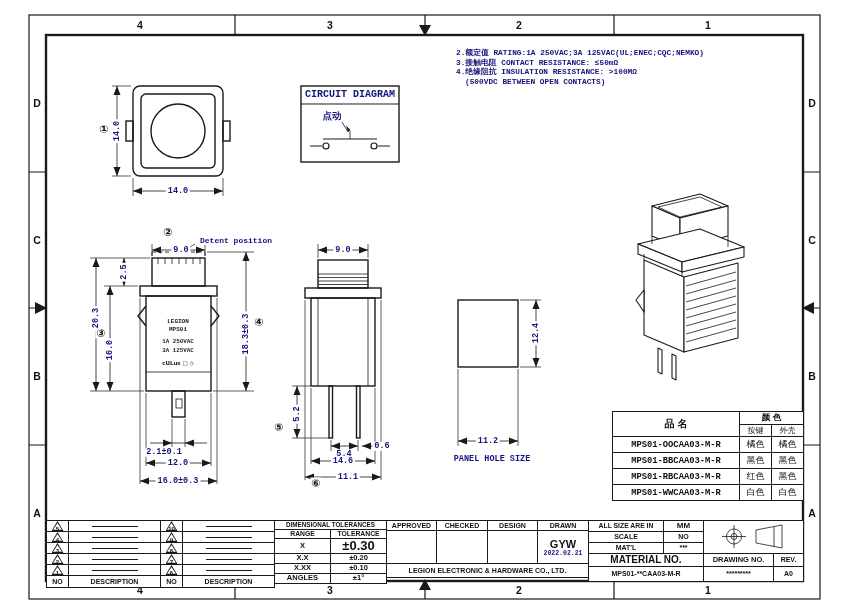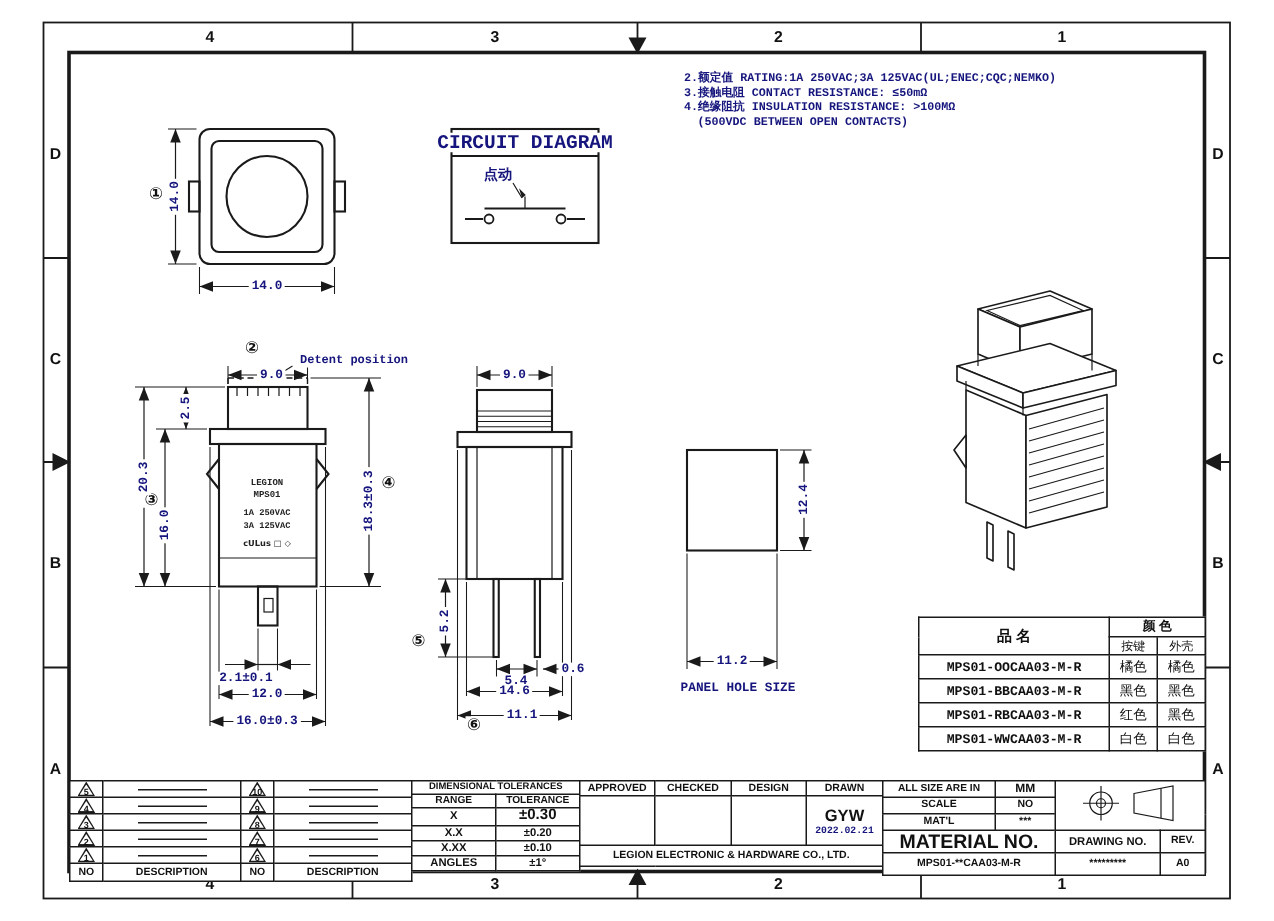--- a/index.html
+++ b/index.html
@@ -195,21 +195,21 @@
   <span class="glbl" style="left:812px;top:376px">B</span>
   <span class="glbl" style="left:812px;top:513px">A</span>
 
   <div class="notes">
     <div>2.额定值 RATING:1A 250VAC;3A 125VAC(UL;ENEC;CQC;NEMKO)</div>
     <div>3.接触电阻 CONTACT RESISTANCE: ≤50mΩ</div>
     <div>4.绝缘阻抗 INSULATION RESISTANCE: &gt;100MΩ</div>
     <div class="ind">(500VDC BETWEEN OPEN CONTACTS)</div>
   </div>
 
-  <span class="lbl" style="left:350px;top:95px;font-size:13px">CIRCUIT DIAGRAM</span>
+  <span class="lbl" style="left:350px;top:95px;font-size:10px">CIRCUIT DIAGRAM</span>
   <span class="lbl" style="left:332px;top:117px;font-size:9.5px;background:transparent">点动</span>
 
   <span class="co" style="left:104px;top:129px">①</span>
   <span class="co" style="left:168px;top:232px">②</span>
   <span class="co" style="left:101px;top:333px">③</span>
   <span class="co" style="left:259px;top:322px">④</span>
   <span class="co" style="left:279px;top:427px">⑤</span>
   <span class="co" style="left:316px;top:483px">⑥</span>
 
   <span class="lbl rot" style="left:117px;top:131px">14.0</span>
@@ -374,21 +374,21 @@
     <tbody>
         <tr style="height:9px">
           <td colspan="2" style="font-size:6.3px">DIMENSIONAL TOLERANCES</td>
         </tr>
     <tr style="height:9px">
       <td style="font-size:6.8px">RANGE</td>
       <td style="font-size:6.8px">TOLERANCE</td>
     </tr>
     <tr style="height:10px">
           <td style="font-size:7.5px">X</td>
-          <td style="font-size:10px">±0.30</td>
+          <td style="font-size:13px">±0.30</td>
         </tr>
     <tr style="height:10px">
           <td style="font-size:7.5px">X.X</td>
           <td style="font-size:7.5px">±0.20</td>
         </tr>
     <tr style="height:10px">
           <td style="font-size:7.5px">X.XX</td>
           <td style="font-size:7.5px">±0.10</td>
         </tr>
     <tr style="height:10px">
@@ -450,21 +450,21 @@
     </tr>
     <tr style="height:11px">
       <td>SCALE</td>
       <td>NO</td>
     </tr>
     <tr style="height:11px">
       <td>MAT'L</td>
       <td>***</td>
     </tr>
     <tr style="height:13px">
-      <td colspan="2" style="font-size:13px">MATERIAL NO.</td>
+      <td colspan="2" style="font-size:10px">MATERIAL NO.</td>
       <td style="font-size:7.5px">DRAWING NO.</td>
       <td style="font-size:7px">REV.</td>
     </tr>
     <tr style="height:15px">
       <td colspan="2" class="big">MPS01-**CAA03-M-R</td>
       <td class="big">*********</td>
       <td class="rev0">A0</td>
     </tr>
   </tbody>
     </table>

